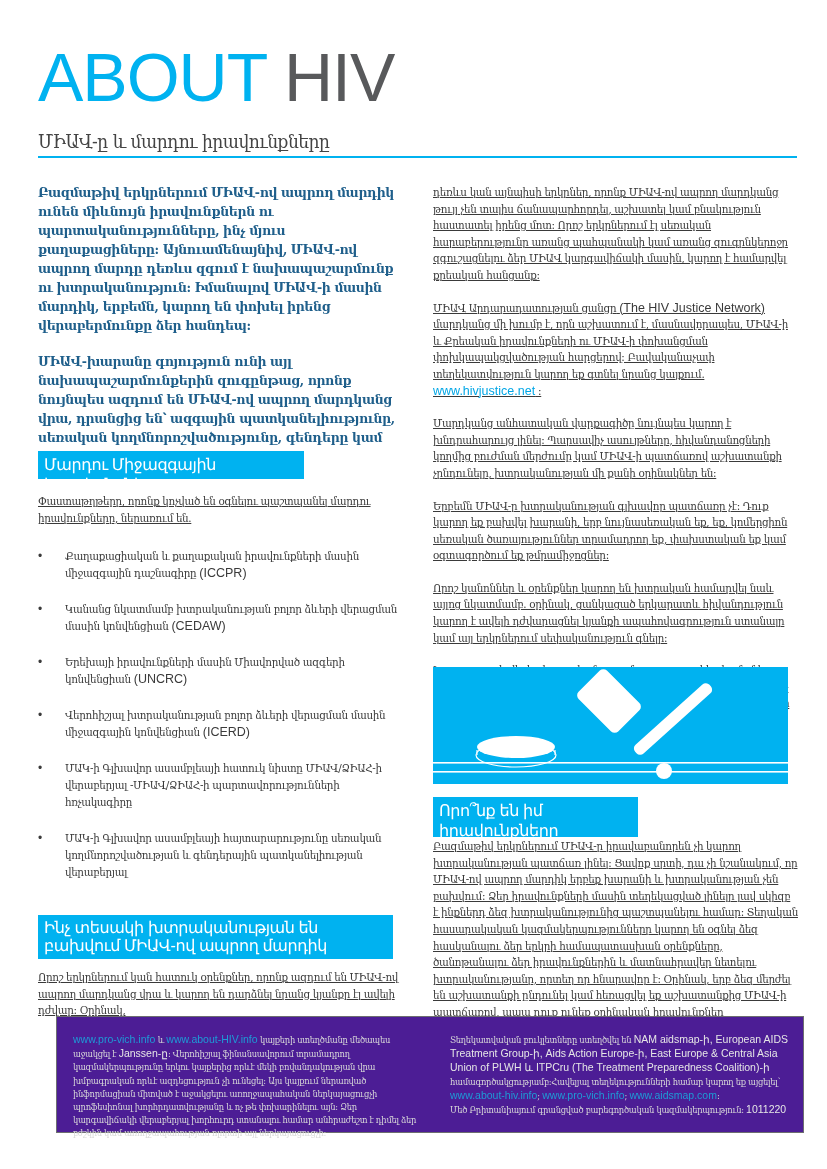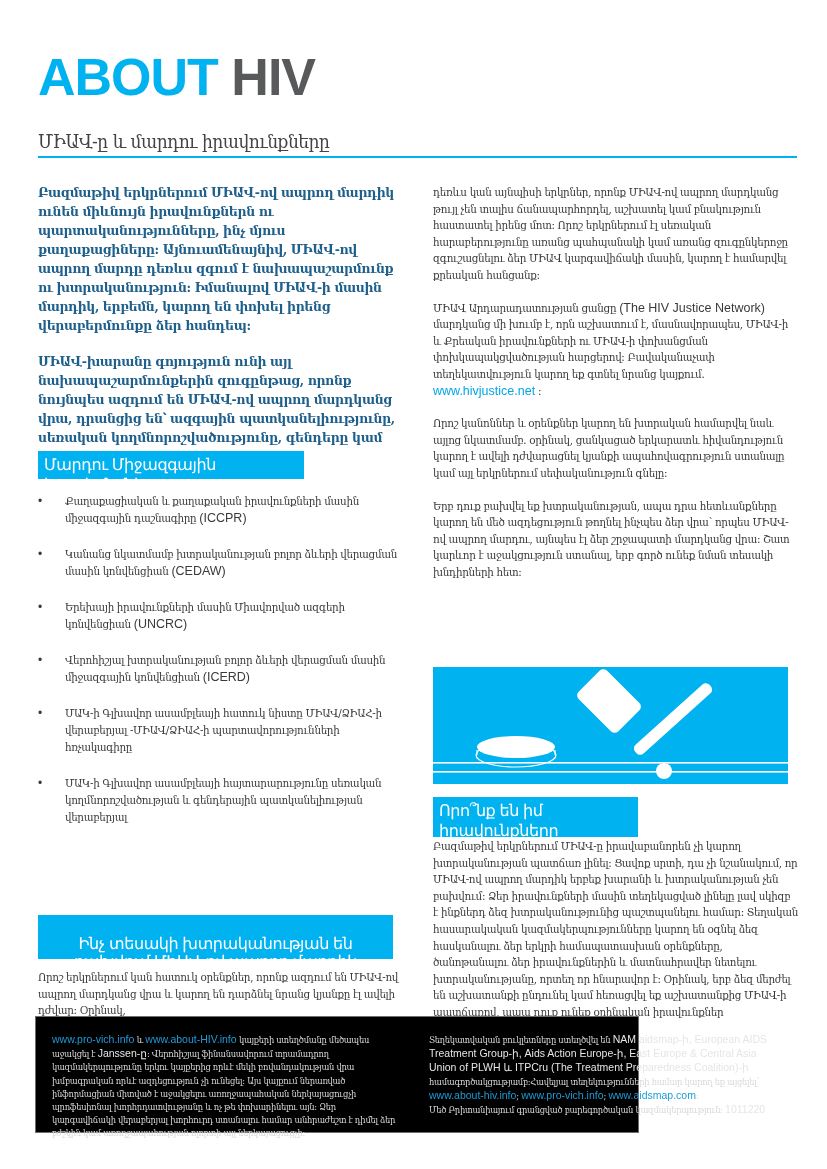--- a/index.html
+++ b/index.html
@@ -2,21 +2,21 @@
 <html><head>
   <meta charset="utf-8">
   <style>
     * { margin: 0; padding: 0; box-sizing: border-box; }
     html, body { width: 827px; height: 1169px; background: #ffffff; overflow: hidden; }
     body { position: relative; font-family: "DejaVu Serif", "Liberation Serif", serif; color: #3a3a3a; }
 
     .title {
       position: absolute; left: 38px; top: 42px;
       font-family: "Liberation Sans", "DejaVu Sans", sans-serif;
-      font-weight: bold; font-size: 52px; line-height: 70px; letter-spacing: -1px;
+      font-weight: normal; font-size: 68px; line-height: 70px; letter-spacing: -1px;
     }
     .title .t-blue { color: #00b2f0; }
     .title .t-grey { color: #58595b; }
 
     .subtitle {
       position: absolute; left: 38px; top: 128px; width: 759px;
       font-family: "DejaVu Serif", serif; font-size: 19px; line-height: 26px;
       color: #444; font-stretch: condensed; letter-spacing: -0.5px;
       padding-bottom: 0; border-bottom: 2px solid #00b2f0;
       height: 30px;
@@ -28,53 +28,54 @@
 
     p.lead {
       font-size: 12.5px; line-height: 19px; color: #1f5f8b; font-weight: bold;
       letter-spacing: -0.4px; margin-bottom: 17px;
       font-family: "DejaVu Serif", serif;
     }
     p.body {
       font-size: 10.4px; line-height: 16.6px; color: #3a3a3a;
       letter-spacing: -0.35px; margin-bottom: 16px;
       font-family: "DejaVu Serif", serif;
+      text-decoration: underline;
     }
     p.body .latin { font-family: "Liberation Sans", sans-serif; font-size: 12.5px; letter-spacing: 0; }
     .link { color: #00a6e6; font-family: "Liberation Sans", sans-serif; font-size: 12.5px; letter-spacing: 0; }
 
     .section-head {
       display: inline-block; background: #00b2f0; color: #ffffff;
       font-family: Liberation Sans, sans-serif; font-size: 16px; line-height: 20px;
       padding: 4px 6px 4px 6px; letter-spacing: -0.4px;
     }
     .head-1 { position: absolute; left: 38px; top: 451px; width: 266px; height: 28px; }
-    .head-2 { position: absolute; left: 38px; top: 915px; width: 355px; height: 44px; line-height: 18px; padding-top: 20px; text-align: center; }
+    .head-2 { position: absolute; left: 38px; top: 915px; width: 355px; height: 44px; line-height: 18px; padding-top: 4px; }
     .head-3 { position: absolute; left: 433px; top: 797px; width: 205px; height: 40px; }
 
     .blk { position: absolute; }
 
     ul.bullets { list-style: none; }
     ul.bullets li {
       position: relative; padding-left: 27px; margin-bottom: 19px;
       font-size: 10.4px; line-height: 17px; letter-spacing: -0.35px; color: #3a3a3a;
     }
     ul.bullets li .bullet-dot {
       position: absolute; left: 0; top: 0; font-family: "Liberation Sans", sans-serif; font-size: 12px;
     }
     ul.bullets li .latin { font-family: "Liberation Sans", sans-serif; font-size: 12.5px; letter-spacing: 0; }
 
     .hero {
       position: absolute; left: 433px; top: 667px; width: 355px; height: 117px;
       background: #00b2f0; overflow: hidden;
     }
 
     .footer {
-      position: absolute; left: 35px; top: 1016px; width: 604px; height: 117px;
-      background: #000000; color: #d9d9d9;
+      position: absolute; left: 56px; top: 1016px; width: 748px; height: 117px;
+      background: #4c1d95; color: #d9d9d9;
       border: 1px solid #6d6e70;
     }
     .footer .fcol { position: absolute; top: 16px; font-size: 8.4px; line-height: 13.2px; letter-spacing: -0.3px; font-family: "DejaVu Serif", serif; }
     .footer .fcol-left { left: 16px; width: 345px; }
     .footer .fcol-right { left: 393px; width: 345px; }
     .footer .latin { font-family: "Liberation Sans", sans-serif; font-size: 10.5px; letter-spacing: 0; color: #e6e6e6; }
     .footer .flink { font-family: "Liberation Sans", sans-serif; font-size: 10.5px; letter-spacing: 0; color: #1e9bd7; }
   </style>
 </head>
 <body>
@@ -86,20 +87,21 @@
 <div class="subtitle">ՄԻԱՎ-ը և մարդու իրավունքները</div>
 
 <div class="col col-left">
   <p class="lead">Բազմաթիվ երկրներում ՄԻԱՎ-ով ապրող մարդիկ ունեն միևնույն իրավունքներն ու պարտականությունները, ինչ մյուս քաղաքացիները: Այնուամենայնիվ, ՄԻԱՎ-ով ապրող մարդը դեռևս զգում է նախապաշարմունք ու խտրականություն: Իմանալով ՄԻԱՎ-ի մասին մարդիկ, երբեմն, կարող են փոխել իրենց վերաբերմունքը ձեր հանդեպ:</p>
   <p class="lead">ՄԻԱՎ-խարանը գոյություն ունի այլ նախապաշարմունքերին զուգընթաց, որոնք նույնպես ազդում են ՄԻԱՎ-ով ապրող մարդկանց վրա, դրանցից են՝ ազգային պատկանելիությունը, սեռական կողմնորոշվածությունը, գենդերը կամ տնտեսական կարգավիճակը:</p>
 </div>
 
 <div class="section-head head-1">Մարդու Միջազգային իրավունքները</div>
 
 <div class="blk" style="left:38px; top:493px; width:370px;">
+  <p class="body" style="margin-bottom:22px;">Փաստաթղթերը, որոնք կոչված են օգնելու պաշտպանել մարդու իրավունքները, ներառում են.</p>
   <ul class="bullets">
     <li>
       <span class="bullet-dot">•</span>
       <span>Քաղաքացիական և քաղաքական իրավունքների մասին միջազգային դաշնագիրը</span>
       <span class="latin">(ICCPR)</span>
     </li>
     <li>
       <span class="bullet-dot">•</span>
       <span>Կանանց նկատմամբ խտրականության բոլոր ձևերի վերացման մասին կոնվենցիան</span>
       <span class="latin">(CEDAW)</span>
@@ -131,20 +133,22 @@
 </div>
 
 <div class="col col-right">
   <p class="body">դեռևս կան այնպիսի երկրներ, որոնք ՄԻԱՎ-ով ապրող մարդկանց թույլ չեն տալիս ճանապարհորդել, աշխատել կամ բնակություն հաստատել իրենց մոտ: Որոշ երկրներում էլ սեռական հարաբերությունը առանց պահպանակի կամ առանց զուգընկերոջը զգուշացնելու ձեր ՄԻԱՎ կարգավիճակի մասին, կարող է համարվել քրեական հանցանք:</p>
   <p class="body">
     <span>ՄԻԱՎ Արդարադատության ցանցը</span>
     <span class="latin">(The HIV Justice Network)</span>
     <span>մարդկանց մի խումբ է, որն աշխատում է, մասնավորապես, ՄԻԱՎ-ի  և Քրեական իրավունքների ու ՄԻԱՎ-ի փոխանցման փոխկապակցվածության հարցերով: Բավականաչափ տեղեկատվություն կարող եք գտնել նրանց կայքում.</span>
     <a class="link">www.hivjustice.net</a><span> :</span>
   </p>
+  <p class="body">Մարդկանց անհատական վարքագիծը նույնպես կարող է խնդրահարույց լինել: Պարսավիչ ասույթները, հիվանդանոցների կողմից բուժման մերժումը կամ ՄԻԱՎ-ի պատճառով աշխատանքի չընդունելը, խտրականության մի քանի օրինակներ են:</p>
+  <p class="body">Երբեմն ՄԻԱՎ-ը խտրականության գլխավոր պատճառը չէ: Դուք կարող եք բախվել խարանի, երբ նույնասեռական եք, եք, կոմերցիոն սեռական ծառայություններ տրամադրող եք, փախստական եք կամ օգտագործում եք թմրամիջոցներ:</p>
   <p class="body">Որոշ կանոններ և օրենքներ կարող են խտրական համարվել նաև այլոց նկատմամբ. օրինակ, ցանկացած երկարատև հիվանդություն կարող է ավելի դժվարացնել կյանքի ապահովագրություն ստանալը կամ այլ երկրներում սեփականություն գնելը:</p>
   <p class="body">Երբ դուք բախվել եք խտրականության, ապա  դրա հետևանքները կարող են մեծ ազդեցություն թողնել ինչպես ձեր վրա՝ որպես ՄԻԱՎ-ով ապրող մարդու, այնպես էլ ձեր շրջապատի մարդկանց վրա: Շատ կարևոր է աջակցություն ստանալ, երբ գործ ունեք նման տեսակի խնդիրների հետ:</p>
 </div>
 
 <div class="hero">
   <svg width="355" height="117" viewBox="0 0 355 117">
 
     <rect x="0" y="95" width="355" height="1.6" fill="#ffffff"></rect>
     <rect x="0" y="104" width="355" height="1.6" fill="#ffffff"></rect>
 

